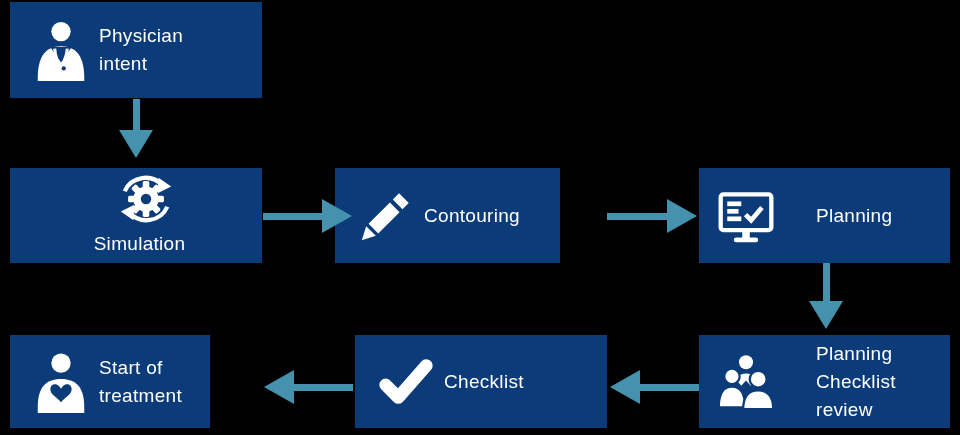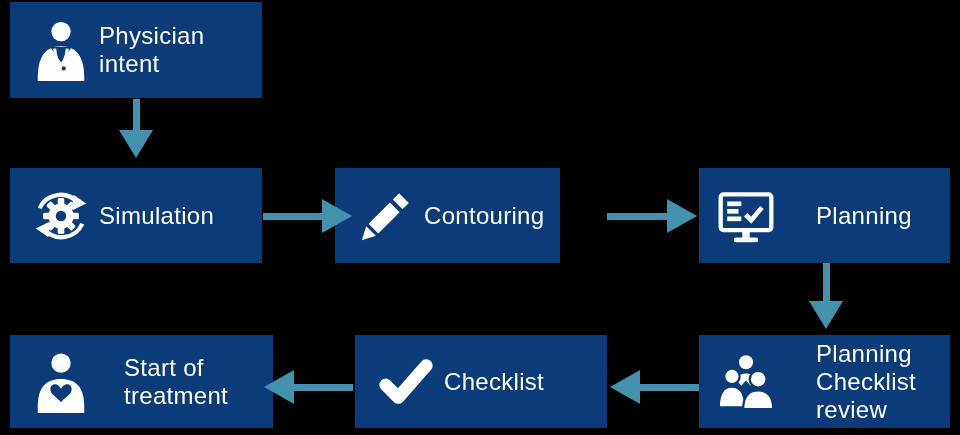--- a/index.html
+++ b/index.html
@@ -25,36 +25,36 @@
   }
   .icon{
     width:62px;height:62px;
     margin-left:20px;
     flex:0 0 auto;
     display:block;
   }
   .icon svg{width:100%;height:100%;display:block;}
   .label{
     color:var(--white);
-    font-size:24px;
+    font-size:19px;
     line-height:28px;
     letter-spacing:0.3px;
     margin-left:7px;
     white-space:pre-line;
     font-weight:400;
   }
   .col3 .icon{margin-left:17px;width:60px;height:60px;}
   .col3 .label{margin-left:40px;}
 
   
   #n-physician {left:10px;  top:2px;   width:252px; height:96px;}
-  #n-simulation{left:10px;  top:168px; width:252px; height:95px;}
+  #n-simulation{left:10px;  top:168px; width:252px; height:95px;flex-direction:column;}
   #n-contouring{left:335px; top:168px; width:225px; height:95px;}
   #n-planning  {left:699px; top:168px; width:251px; height:95px;}
-  #n-start     {left:10px;  top:335px; width:263px; height:93px;gap:25px;}
+  #n-start     {left:10px;  top:335px; width:200px; height:93px;}
   #n-checklist {left:355px; top:335px; width:252px; height:93px;}
   #n-pcr       {left:699px; top:335px; width:251px; height:93px;}
 
   
   .a-stem{position:absolute;background:var(--teal);}
   .a-head{position:absolute;width:0;height:0;}
   .head-down {border-left:17px solid transparent;border-right:17px solid transparent;border-top:28px solid var(--teal);}
   .head-right{border-top:17px solid transparent;border-bottom:17px solid transparent;border-left:30px solid var(--teal);}
   .head-left {border-top:17px solid transparent;border-bottom:17px solid transparent;border-right:30px solid var(--teal);}
 

